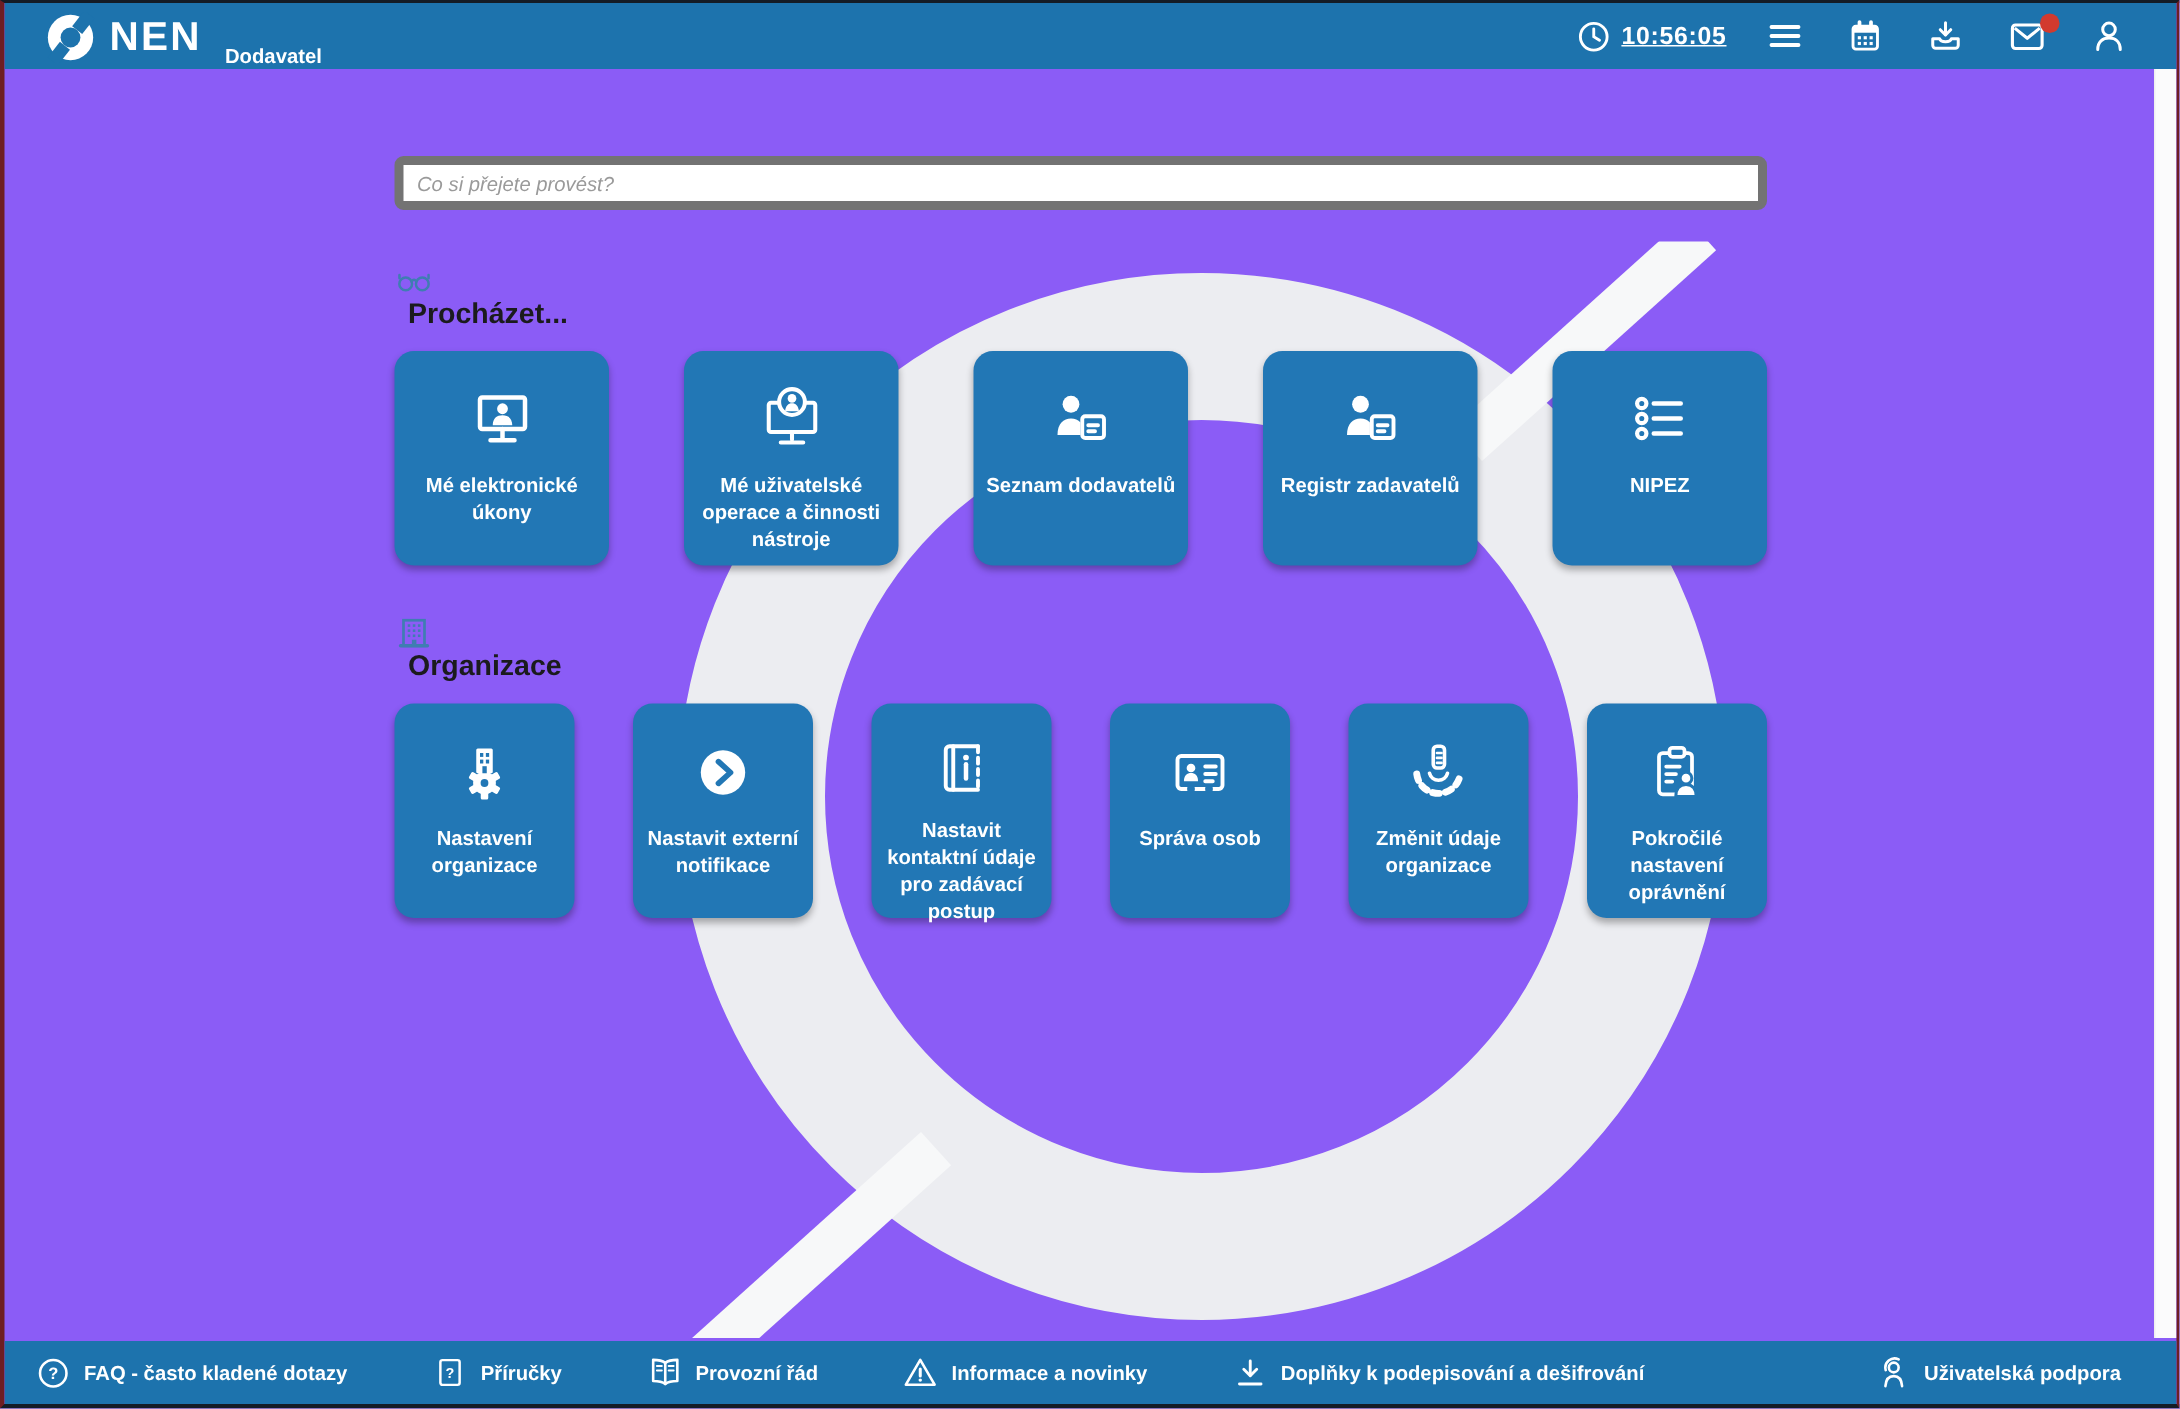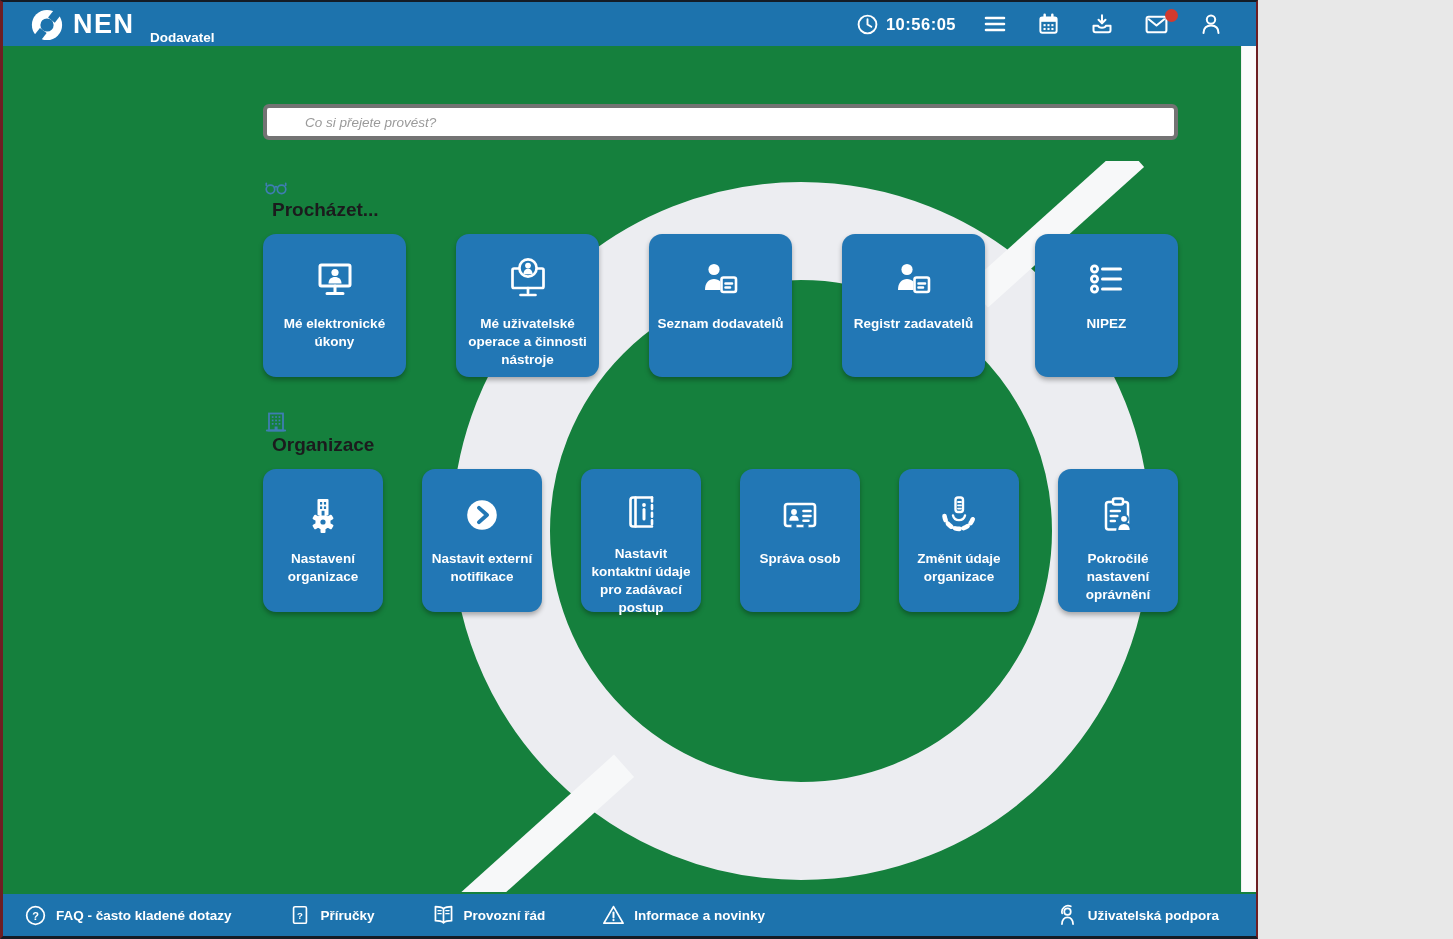--- a/index.html
+++ b/index.html
@@ -1,35 +1,35 @@
 <!DOCTYPE html>
 <html><head>
 <meta charset="utf-8">
 <style>
   * { margin:0; padding:0; box-sizing:border-box; }
   html,body { width:1453px; height:939px; }
   body { font-family:"Liberation Sans", sans-serif; background:#e8e8e8; }
 
   .page {
-    position:relative; width:1258px; height:939px; overflow:hidden;
-    background:#15803d;
+    position:relative; width:1453px; height:939px; overflow:hidden;
+    background:#8b5cf6;
     border-left:3px solid #6e1e23; border-right:2px solid #6e1e23;
     border-top:2px solid #141c26; border-bottom:3px solid #141c26;
   }
 
   
   .topbar {
     position:absolute; top:0; left:0; right:0; height:44px;
     background:#1d73ad; display:flex; align-items:center; color:#fff; z-index:5;
   }
   .brand { position:relative; display:flex; align-items:center; height:100%; padding-left:27px; }
   .brand-logo { width:34px; height:34px; margin-top:2px; }
   .brand-name { font-size:27px; font-weight:800; letter-spacing:1.5px; margin-left:9px; line-height:1; }
   .brand-sub { position:absolute; left:135px; bottom:1px; font-size:13.5px; font-weight:700;margin-left:12px; }
-  .topbar-right { margin-left:auto; display:flex; align-items:center; height:100%; padding-right:18px; }
+  .topbar-right { margin-left:auto; display:flex; align-items:center; height:100%; padding-right:18px;text-decoration:underline; }
   .tb-item { display:flex; align-items:center; justify-content:center; height:100%; padding:0 15px; cursor:pointer; position:relative; }
   .tb-time { font-size:16.5px; font-weight:700; margin-left:-8px; margin-right:12px; letter-spacing:.5px; }
   .badge-dot { position:absolute; top:7px; right:6px; width:13px; height:13px; border-radius:50%; background:#d23a2e; }
 
   
   .main { position:absolute; top:44px; left:0; right:0; bottom:44px; overflow:hidden; }
   .watermark { position:absolute; left:428px; top:115px; width:740px; height:740px; z-index:0; }
   .scroll-track { position:absolute; top:0; bottom:0; right:0; width:15px; background:#fbfbfc; border-left:1px solid #efefef; z-index:1; }
   .container { position:relative; z-index:2; width:915px; margin-left:260px; padding-top:29px; }
 
@@ -39,22 +39,22 @@
   .cat-icon { width:22px; height:22px; color:#3f7db2; }
   .cat-title { font-size:20px; font-weight:700; color:#1c1c1e; margin-left:9px; }
   .list-toggle-btn {
     margin-left:auto; height:27px; background:#fff; border:1px solid #c6c6c6; border-radius:13px;
     color:#4d7ca7; font-size:14.5px; font-family:"Liberation Sans",sans-serif;
     padding:0 17px; cursor:pointer; box-shadow:0 1px 3px rgba(0,0,0,.25);
   }
 
   .search-wrap { margin-top:29px; }
   .search-input {
-    width:100%; height:36px; border:4px solid #737373; border-radius:6px; background:#fff;
-    padding:0 38px; font-size:13.5px; font-style:italic; color:#555;
+    width:100%; height:36px; border:6px solid #737373; border-radius:6px; background:#fff;
+    padding:0 9px; font-size:13.5px; font-style:italic; color:#555;
     font-family:"Liberation Sans",sans-serif; outline:none;
   }
   .search-input::placeholder { color:#9a9a9a; font-style:italic; }
 
   .section-head { display:flex; align-items:flex-start; margin-top:35px; margin-bottom:13px; margin-left:1px;flex-direction:column; }
   .section-head .sec-icon { width:24px; height:24px; color:#3f7db2; display:flex; align-items:center; }
   .section-head .sec-title { font-size:19px; font-weight:700; color:#1b1b1d; margin-left:8px; }
 
   .tile-row { display:flex; justify-content:space-between; }
   .tile {
@@ -396,20 +396,30 @@
       <span class="f-icon">
         <svg width="24" height="24" viewBox="0 0 24 24" fill="none" stroke="#fff" stroke-width="1.8" stroke-linecap="round" stroke-linejoin="round">
           <path d="M12 3.2 L22 20.5 H2 Z"></path>
           <path d="M12 9.5 v5" stroke-width="2.1"></path>
           <circle cx="12" cy="17.3" r="1.2" fill="#fff" stroke="none"></circle>
         </svg>
       </span>
       <span class="f-label">Informace a novinky</span>
     </div>
 
+    <div class="f-item">
+      <span class="f-icon">
+        <svg width="23" height="23" viewBox="0 0 24 24" fill="none" stroke="#fff" stroke-width="2" stroke-linecap="round" stroke-linejoin="round">
+          <path d="M12 3.5 v10"></path>
+          <path d="M7.5 9.2 L12 13.7 L16.5 9.2"></path>
+          <path d="M4.5 19.5 h15"></path>
+        </svg>
+      </span>
+      <span class="f-label">Doplňky k podepisování a dešifrování</span>
+    </div>
 
     <div class="f-item">
       <span class="f-icon">
         <svg width="23" height="23" viewBox="0 0 24 24" fill="none" stroke="#fff" stroke-width="1.8" stroke-linecap="round">
           <circle cx="12" cy="8" r="3.4"></circle>
           <path d="M6.4 9.8 a6.4 6.4 0 0 1 9 -7.4"></path>
           <path d="M6.2 21 c0.3 -4.6 2.6 -7 5.8 -7 s5.5 2.4 5.8 7"></path>
         </svg>
       </span>
       <span class="f-label">Uživatelská podpora</span>

